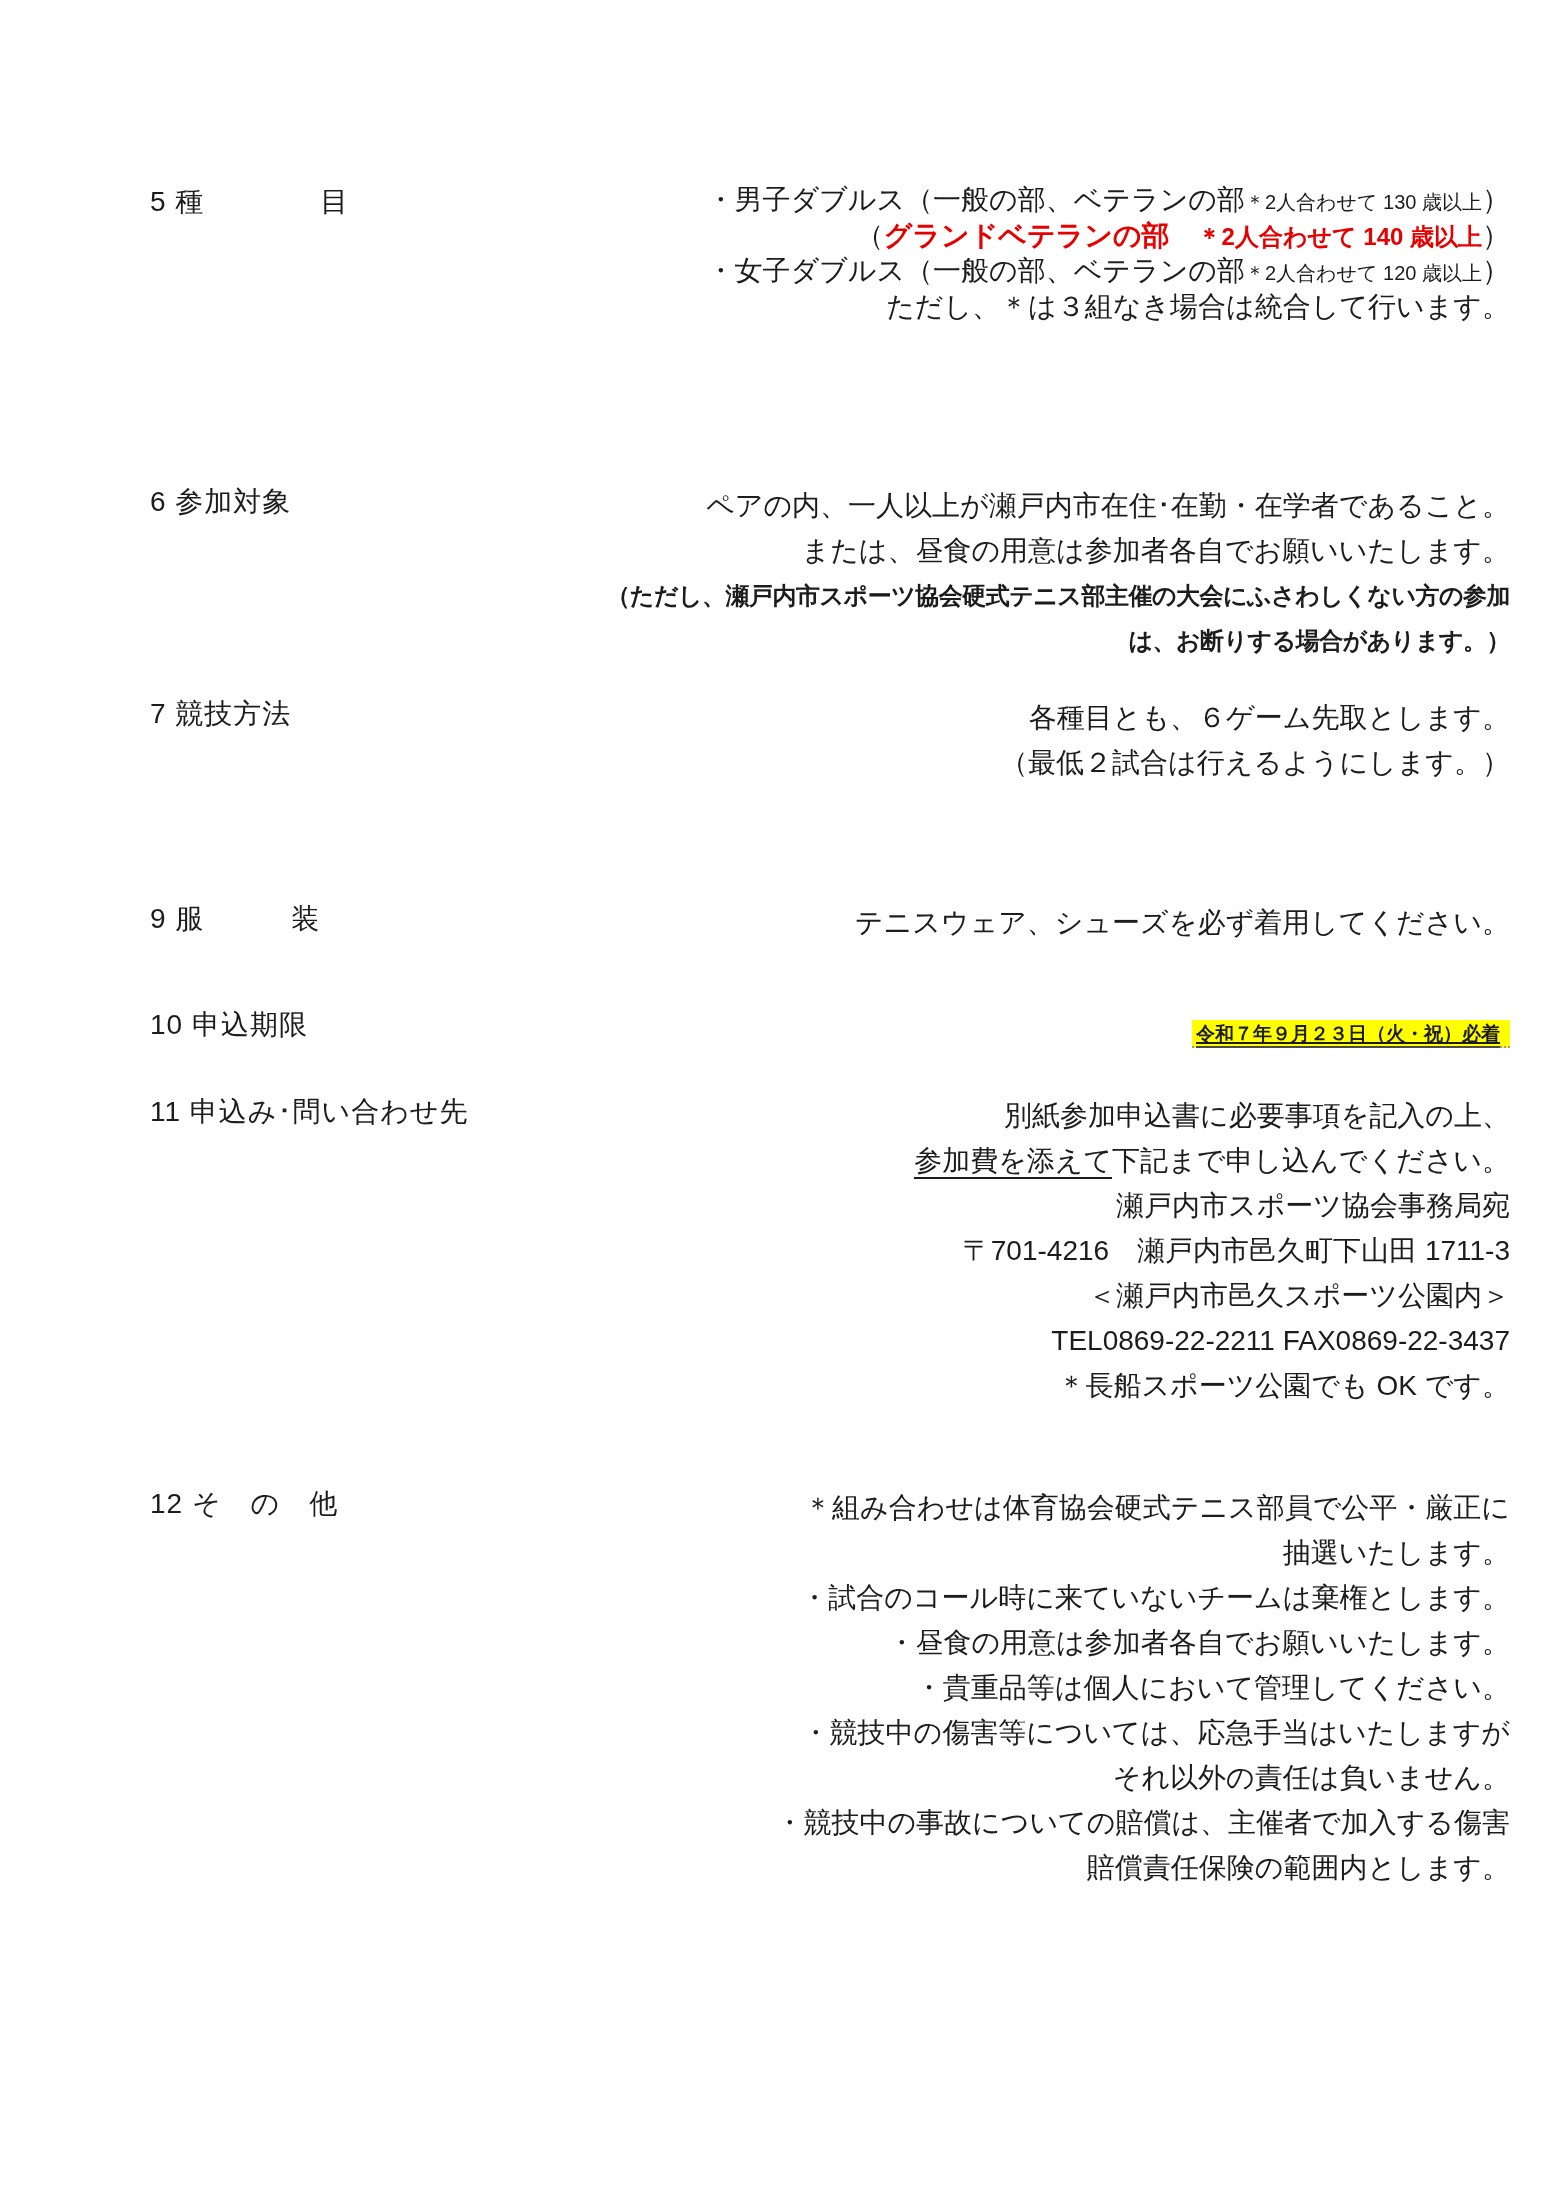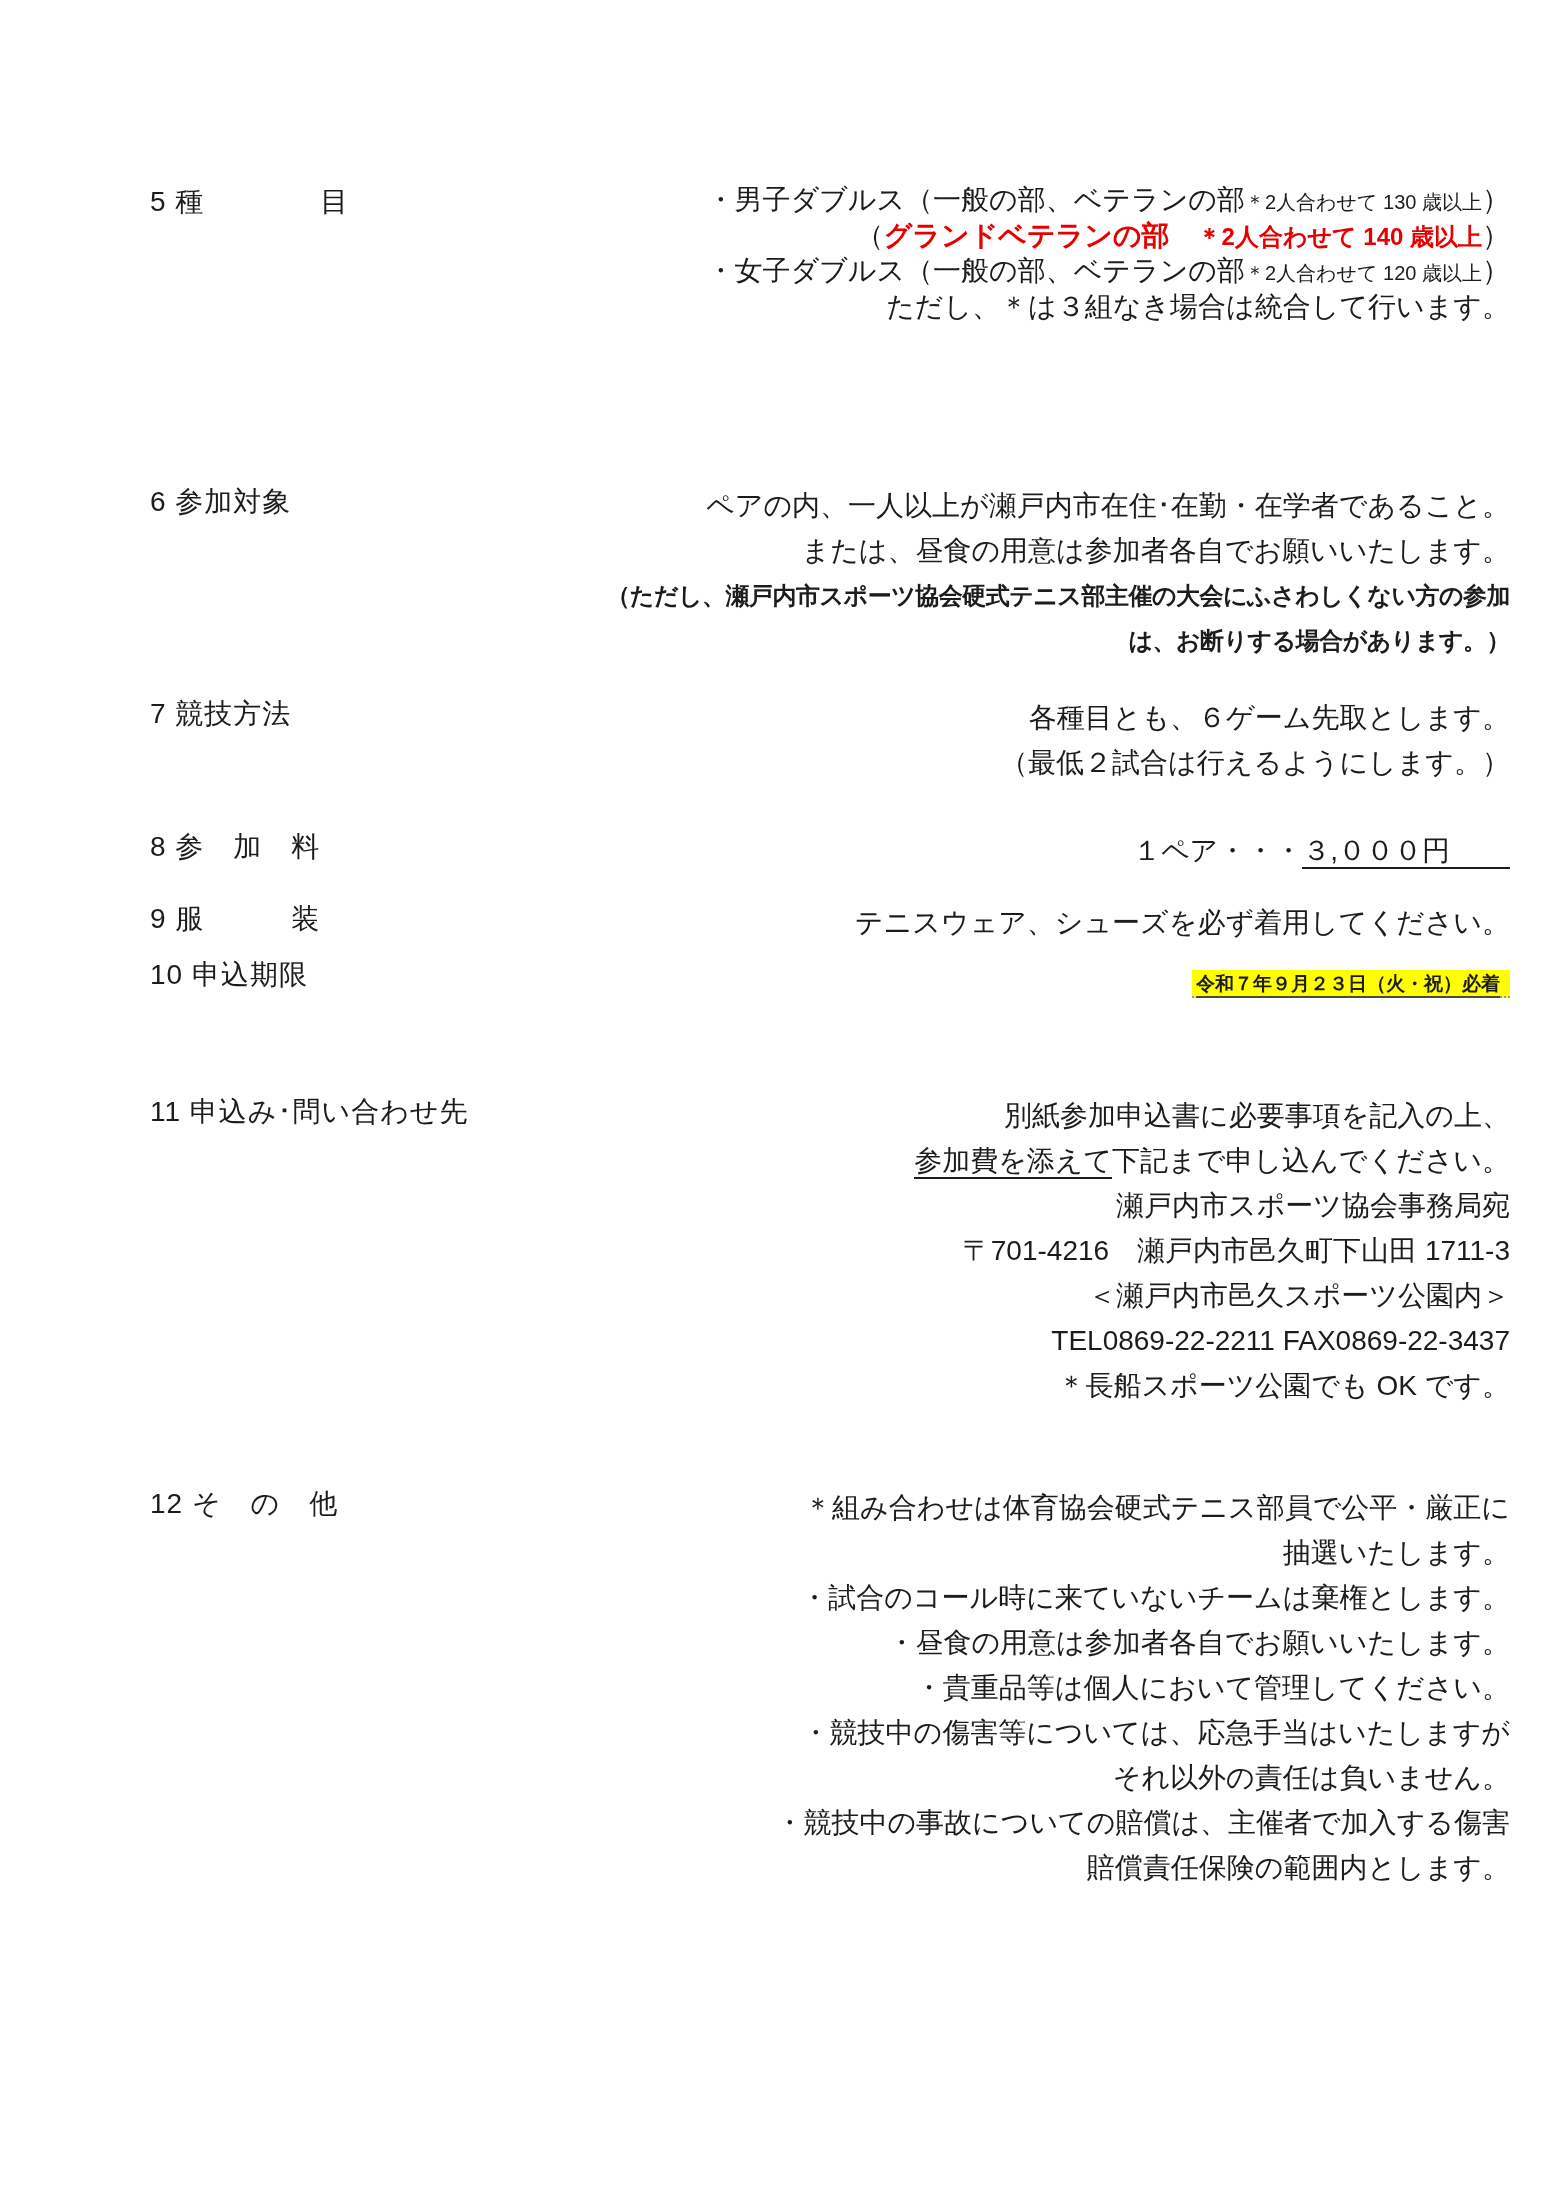--- a/index.html
+++ b/index.html
@@ -43,31 +43,27 @@
     <div class="line bold-note" style="margin-left:263px;">（ただし、瀬戸内市スポーツ協会硬式テニス部主催の大会にふさわしくない方の参加</div>
     <div class="line bold-note" style="margin-left:303px;">は、お断りする場合があります。）</div>
   </div>
 
   <div class="sec" style="top:695px;">
     <span class="num-label">7 競技方法</span>
     <div class="line" style="margin-left:306px;">各種目とも、６ゲーム先取とします。</div>
     <div class="line" style="margin-left:337px;">（最低２試合は行えるようにします。）</div>
   </div>
 
-  <div class="sec" style="top:828px;">
-    <span class="num-label">8 参　加　料</span>
-    <div class="line" style="margin-left:298px;"><span>１ペア・・・</span><span class="fee-u">３,０００円</span></div>
-  </div>
 
   <div class="sec" style="top:900px;">
     <span class="num-label">9 服　　　装</span>
     <div class="line" style="margin-left:307px;">テニスウェア、シューズを必ず着用してください。</div>
   </div>
 
-  <div class="sec" style="top:956px;">
+  <div class="sec" style="top:1006px;text-decoration:underline;">
     <span class="num-label">10 申込期限</span>
     <div class="line" style="margin-left:310px;line-height:50px;"><span class="hl"><span class="hl-inner">令和７年９月２３日（火・祝）必着</span></span></div>
   </div>
 
   <div class="sec" style="top:1093px;">
     <span class="num-label label-11">11 申込み･問い合わせ先</span>
     <div class="line" style="margin-left:382px;">別紙参加申込書に必要事項を記入の上、</div>
     <div class="line" style="margin-left:382px;"><span class="u">参加費を添えて</span><span>下記まで申し込んでください。</span></div>
     <div class="line" style="margin-left:382px;">瀬戸内市スポーツ協会事務局宛</div>
     <div class="line" style="margin-left:382px;">〒701-4216　瀬戸内市邑久町下山田 1711-3</div>

